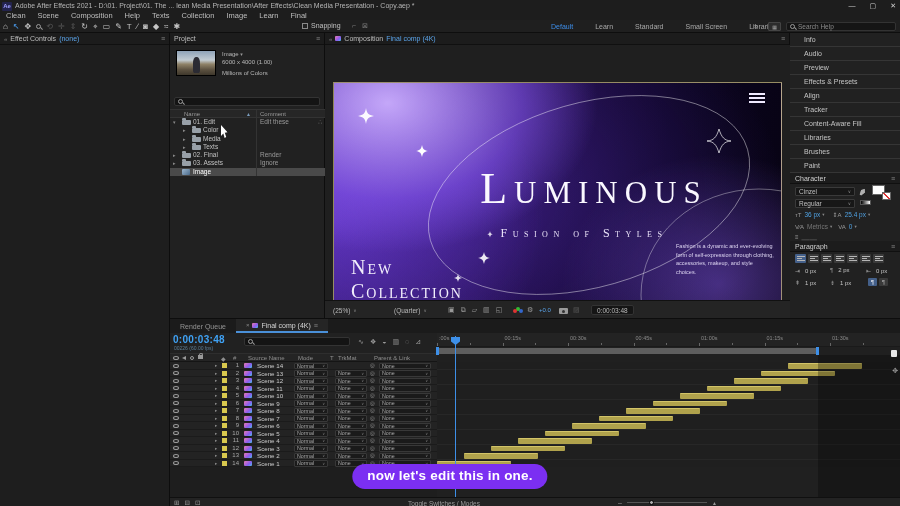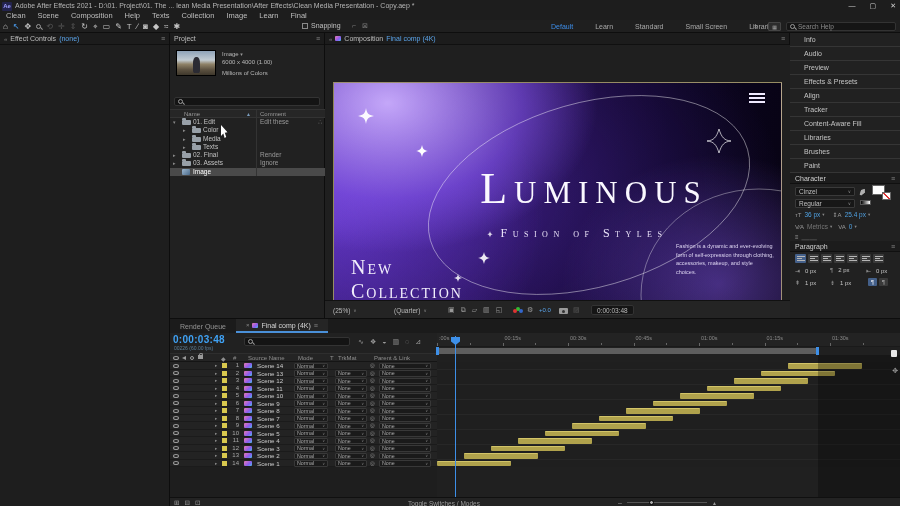--- a/index.html
+++ b/index.html
@@ -805,15 +805,16 @@
       <span class="tf-zoom">
         <i class="zo">–</i>
         <span class="track">
             <i class="thumb"></i>
           </span>
         <i class="zi">▲</i>
       </span>
     </div>
   </div>
 
+  <div class="caption">now let's edit this in one.</div>
   <div class="cursor"></div>
 
 </div>
 
 </body></html>

